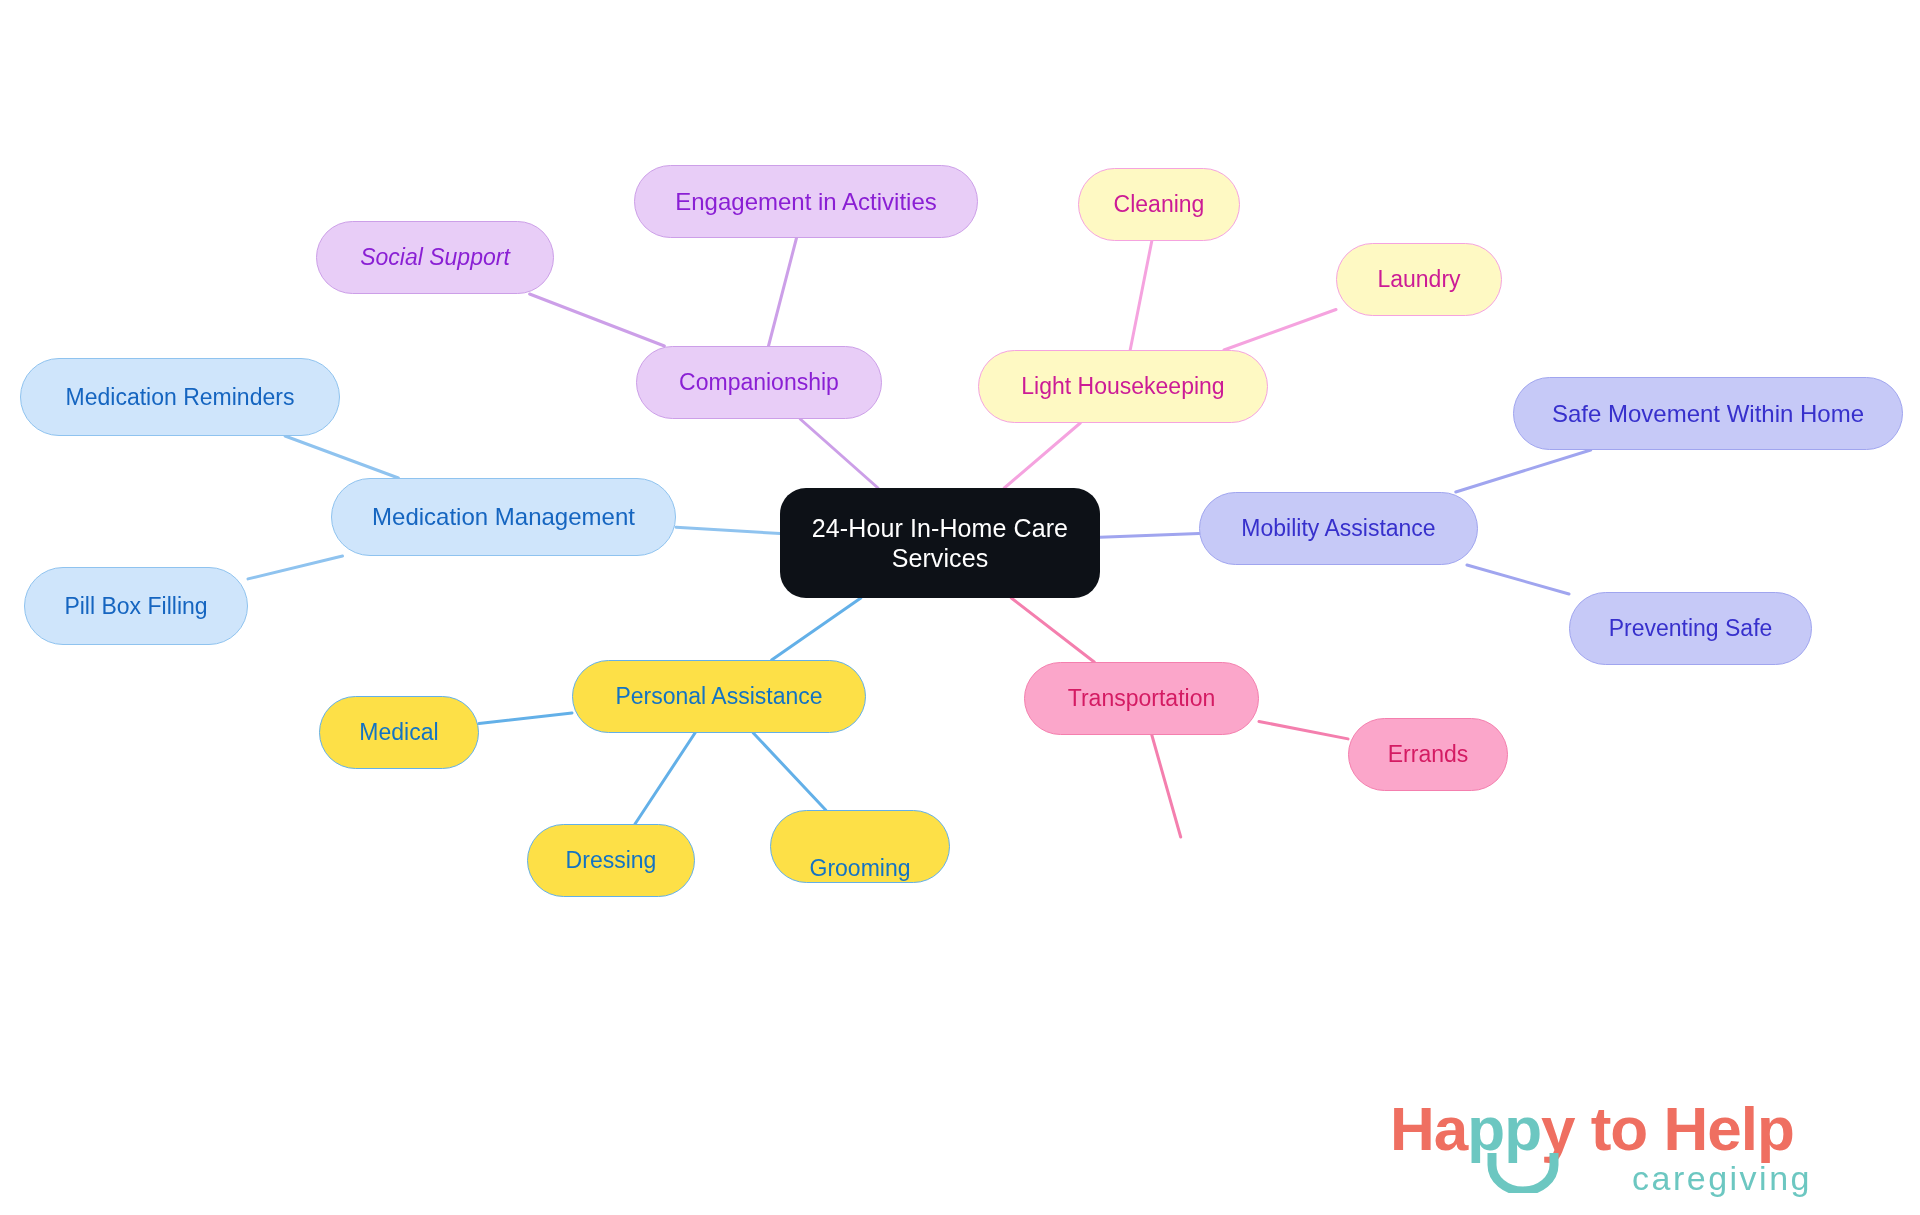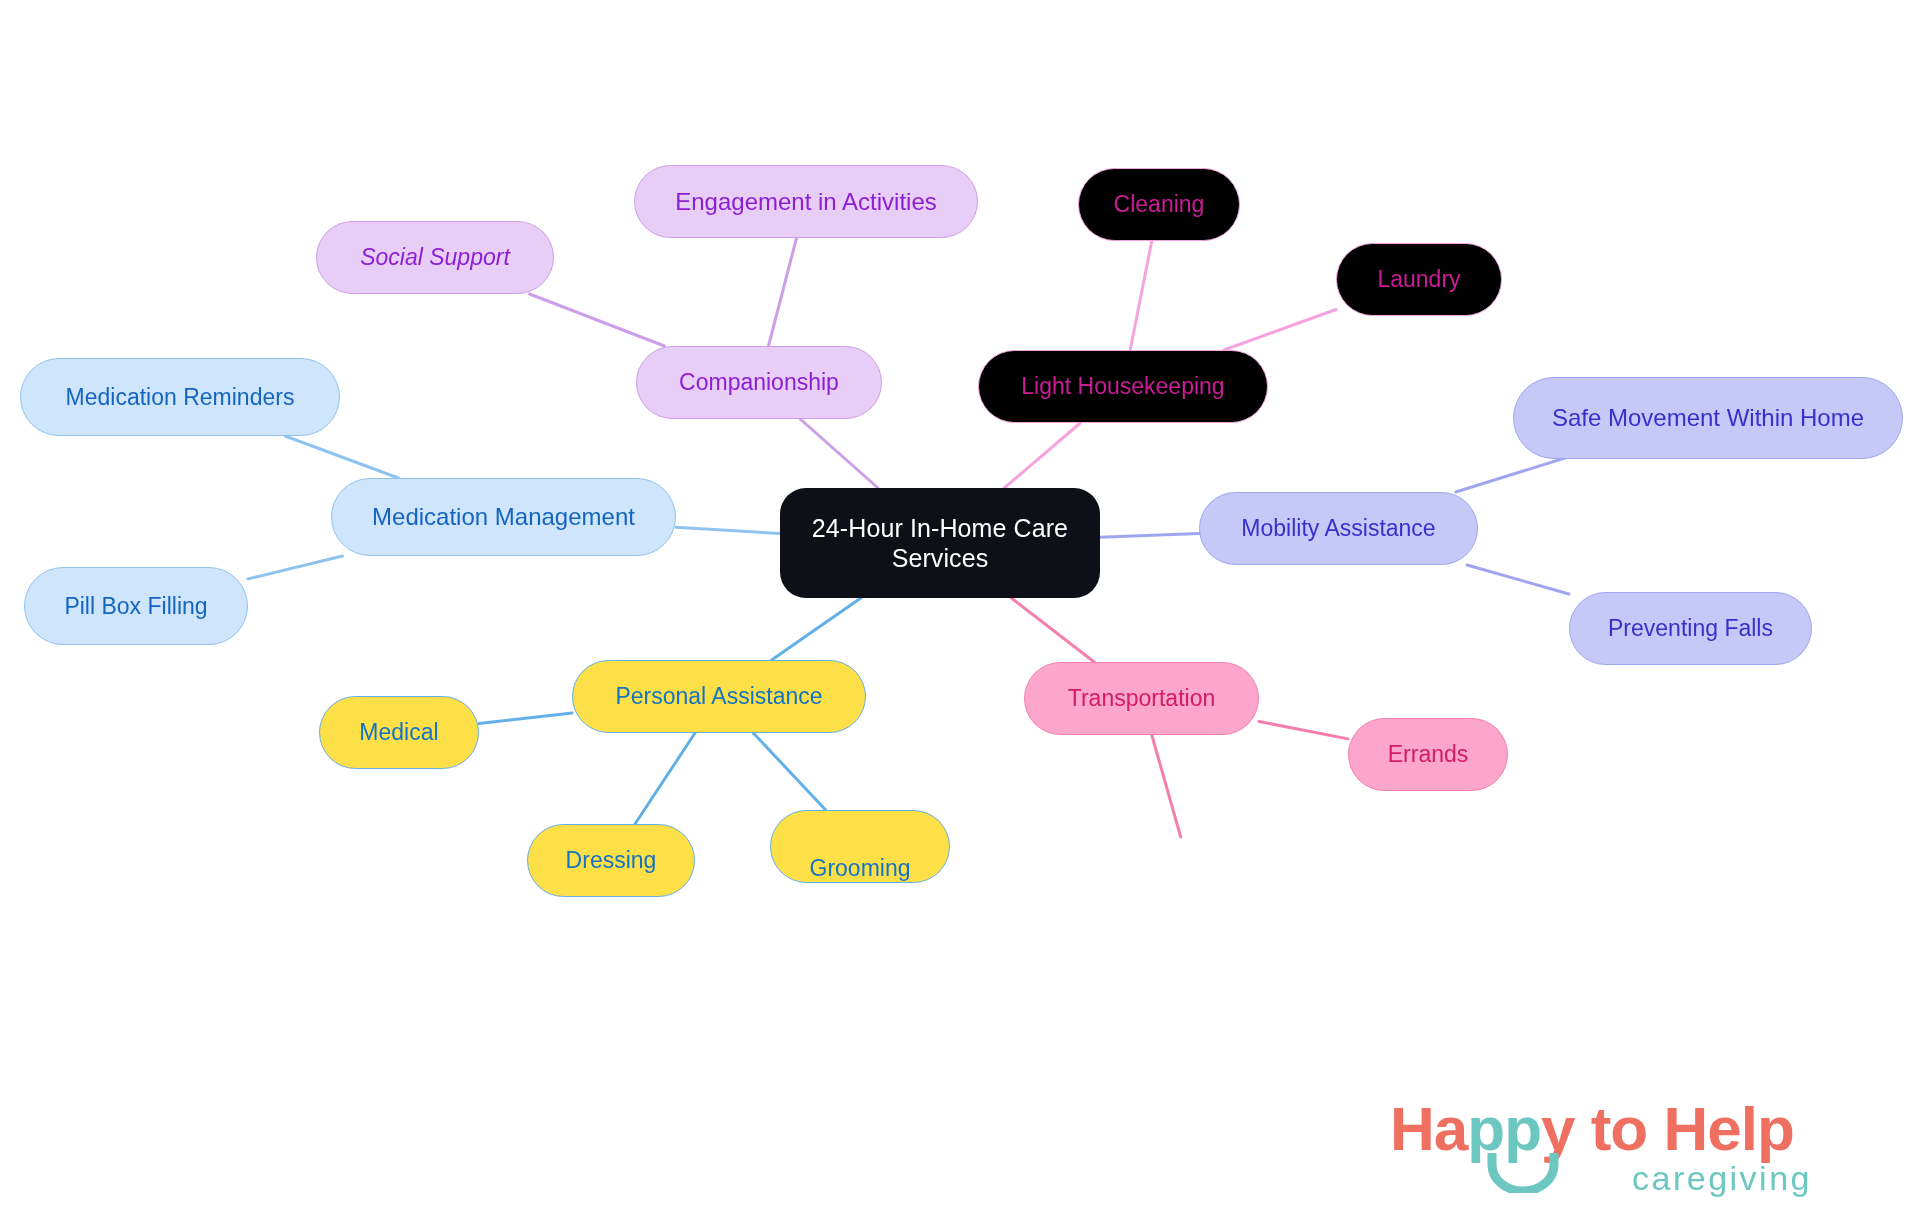--- a/index.html
+++ b/index.html
@@ -53,21 +53,21 @@
     background: #0d1117;
     color: #ffffff;
     font-size: 25px;
     letter-spacing: 0.1px;
   }
 
   
   .pal-blue        { background:#cfe5fb; border-color:#8fc3ef; color:#1565c0; }
   .pal-blue-strong { background:#fde047; border-color:#63b0e8; color:#1373c4; }
   .pal-violet      { background:#e8cdf7; border-color:#cc9fe8; color:#8a1fd4; }
-  .pal-pink        { background:#000000; border-color:#f5a3df; color:#cc1b96; }
+  .pal-pink        { background:#fef9c3; border-color:#f5a3df; color:#cc1b96; }
   .pal-rose        { background:#fba6ca; border-color:#f47fae; color:#d41b63; }
   .pal-periwinkle  { background:#c6c9f7; border-color:#a0a5ef; color:#3730cc; }
 
   .node-label { display:block; }
 
   
   #brand-logo {
     position: absolute;
     left: 1390px;
     top: 1093px;
@@ -132,22 +132,22 @@
     <div class="node pal-blue" style="left: 331px; top: 478px; width: 345px; height: 78px; font-size: 24px;"><span class="node-label">Medication Management</span></div>
     <div class="node pal-blue" style="left: 20px; top: 358px; width: 320px; height: 78px; font-size: 23px;"><span class="node-label">Medication Reminders</span></div>
     <div class="node pal-blue" style="left: 24px; top: 567px; width: 224px; height: 78px; font-size: 23px;"><span class="node-label">Pill Box Filling</span></div>
     <div class="node pal-violet" style="left: 636px; top: 346px; width: 246px; height: 73px; font-size: 23px;"><span class="node-label">Companionship</span></div>
     <div class="node pal-violet" style="left: 316px; top: 221px; width: 238px; height: 73px; font-size: 23px; font-style: italic;"><span class="node-label">Social Support</span></div>
     <div class="node pal-violet" style="left: 634px; top: 165px; width: 344px; height: 73px; font-size: 24px;"><span class="node-label">Engagement in Activities</span></div>
     <div class="node pal-pink" style="left: 978px; top: 350px; width: 290px; height: 73px; font-size: 23px;"><span class="node-label">Light Housekeeping</span></div>
     <div class="node pal-pink" style="left: 1078px; top: 168px; width: 162px; height: 73px; font-size: 23px;"><span class="node-label">Cleaning</span></div>
     <div class="node pal-pink" style="left: 1336px; top: 243px; width: 166px; height: 73px; font-size: 23px;"><span class="node-label">Laundry</span></div>
     <div class="node pal-periwinkle" style="left: 1199px; top: 492px; width: 279px; height: 73px; font-size: 23px;"><span class="node-label">Mobility Assistance</span></div>
-    <div class="node pal-periwinkle" style="left: 1513px; top: 377px; width: 390px; height: 82px; font-size: 24px;"><span class="node-label">Safe Movement Within Home</span></div>
-    <div class="node pal-periwinkle" style="left: 1569px; top: 592px; width: 243px; height: 73px; font-size: 23px;"><span class="node-label">Preventing Falls</span></div>
+    <div class="node pal-periwinkle" style="left: 1513px; top: 377px; width: 390px; height: 73px; font-size: 24px;"><span class="node-label">Safe Movement Within Home</span></div>
+    <div class="node pal-periwinkle" style="left: 1569px; top: 592px; width: 243px; height: 73px; font-size: 23px;"><span class="node-label">Preventing Safe</span></div>
     <div class="node pal-rose" style="left: 1024px; top: 662px; width: 235px; height: 73px; font-size: 23px;"><span class="node-label">Transportation</span></div>
     <div class="node pal-rose" style="left: 1348px; top: 718px; width: 160px; height: 73px; font-size: 23px; justify-content: center;"><span class="node-label">Errands</span></div>
     <div class="node pal-blue-strong" style="left: 572px; top: 660px; width: 294px; height: 73px; font-size: 23px;"><span class="node-label">Personal Assistance</span></div>
     <div class="node pal-blue-strong" style="left: 319px; top: 696px; width: 160px; height: 73px; font-size: 23px;"><span class="node-label">Medical</span></div>
     <div class="node pal-blue-strong" style="left: 527px; top: 824px; width: 168px; height: 73px; font-size: 23px;"><span class="node-label">Dressing</span></div>
     <div class="node pal-blue-strong" style="left: 770px; top: 810px; width: 180px; height: 73px; font-size: 23px; align-items: flex-end;"><span class="node-label">Grooming</span></div>
   </div>
 
 <div id="brand-logo">
   <div id="brand-wordmark"><span>Ha</span><span class="teal">pp</span><span>y to Help</span></div>

